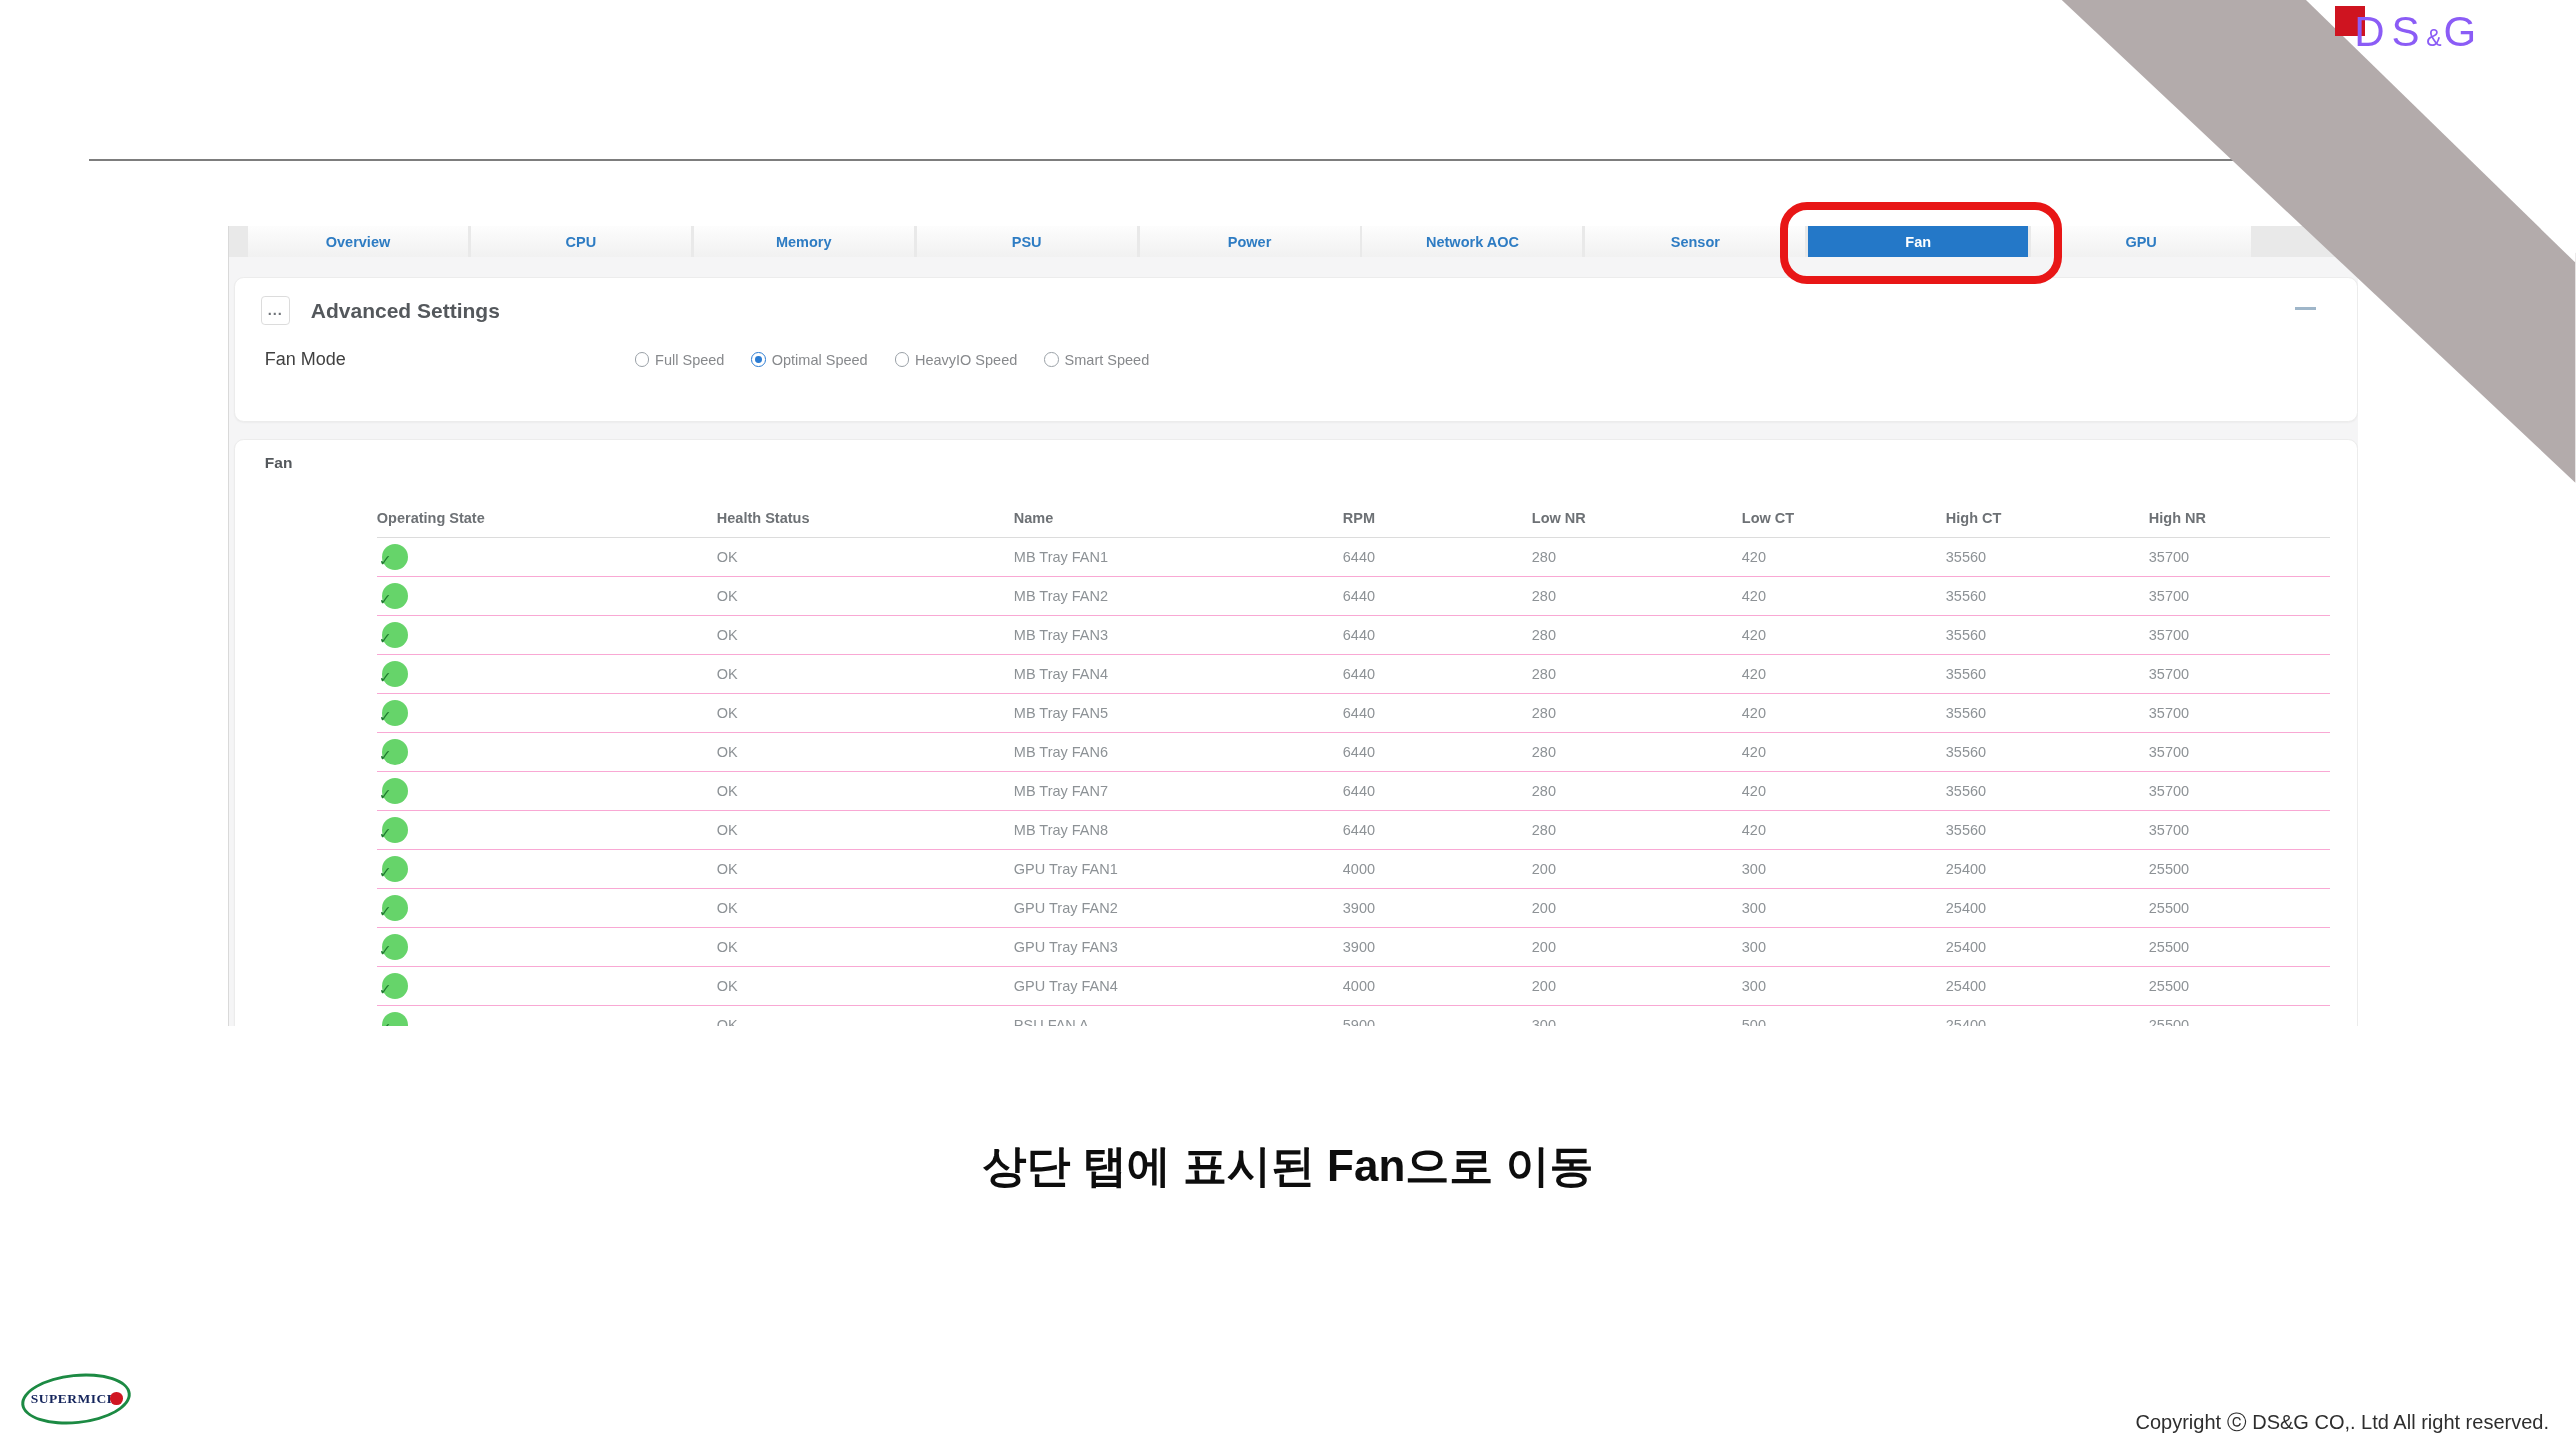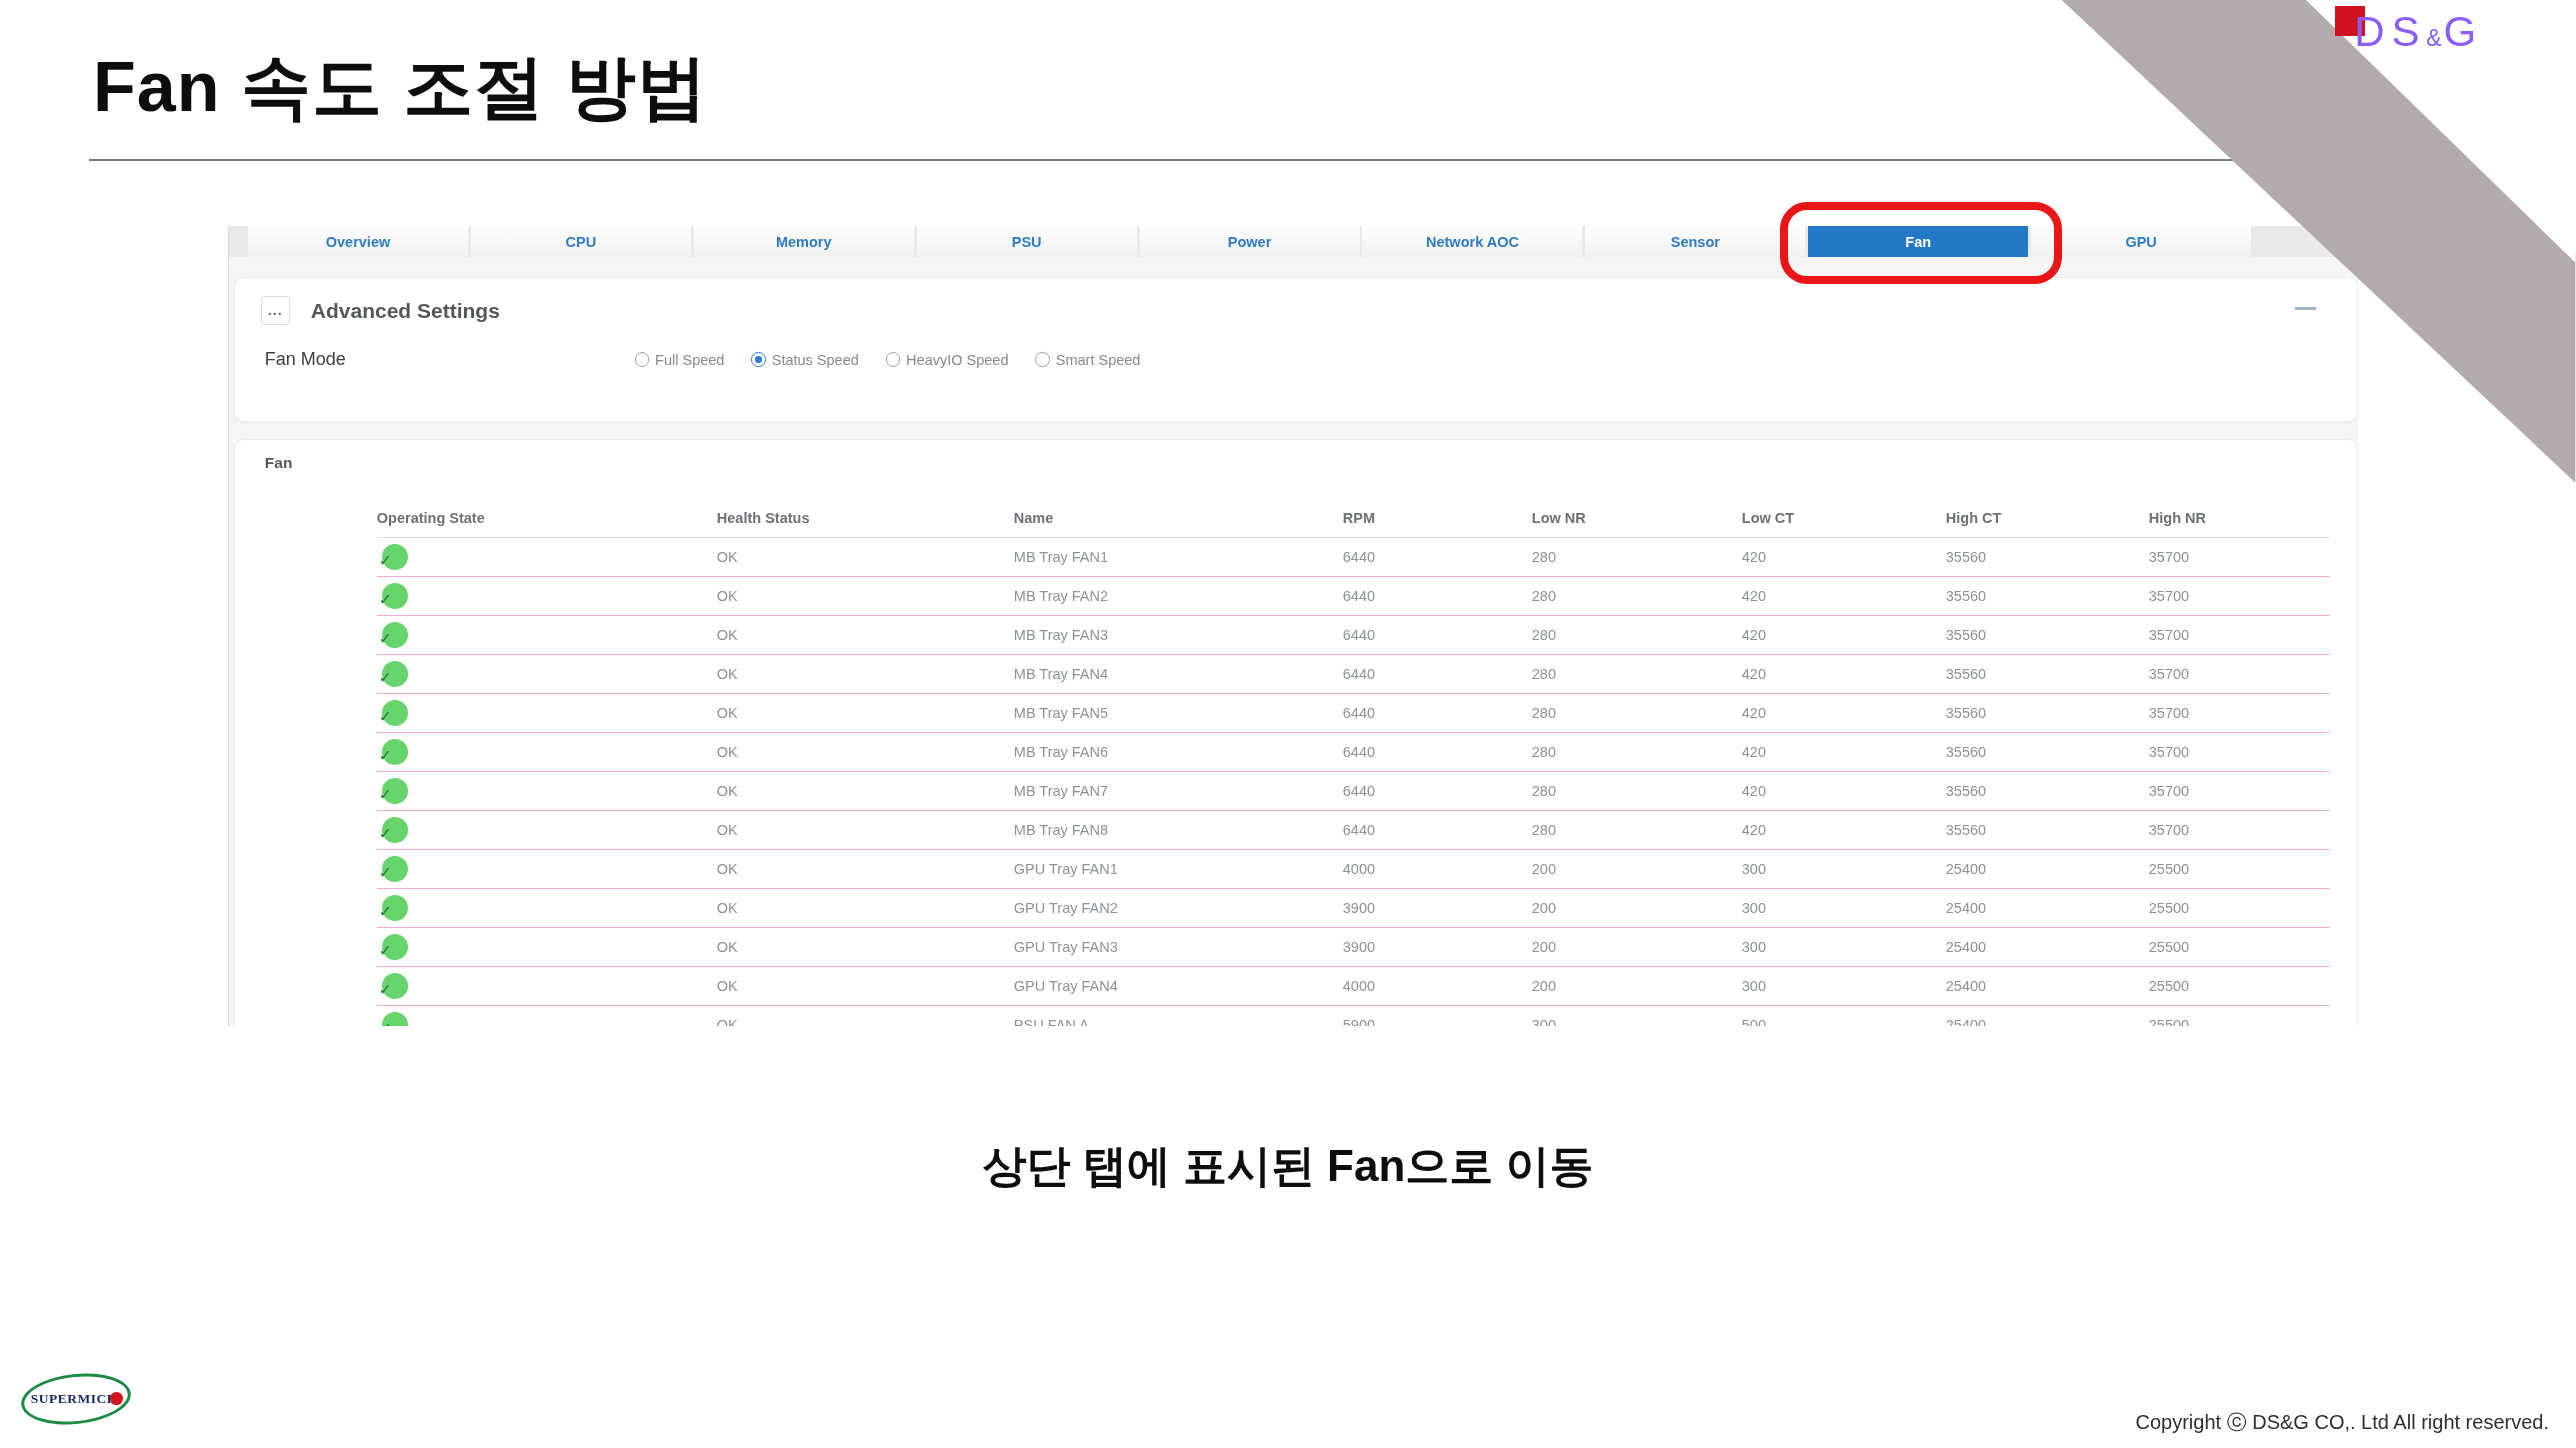--- a/index.html
+++ b/index.html
@@ -82,21 +82,20 @@
   .sm-text{position:absolute;left:9.7px;top:19.3px;font-family:"Liberation Serif","DejaVu Serif",serif;
            font-weight:bold;font-size:13.5px;color:#15255c;letter-spacing:0.5px;white-space:nowrap;}
   .sm-dot{position:absolute;left:89px;top:20px;width:12.6px;height:12.6px;border-radius:50%;background:#d01622;}
   .copyright{position:absolute;right:27px;bottom:13.5px;font-size:20px;color:#2e2e2e;z-index:4;}
 </style>
 </head>
 <body>
 
 <div class="slide">
 
-  <h1 class="page-title">Fan 속도 조절 방법</h1>
   <div class="title-rule"></div>
 
   <svg class="band-svg" width="2576" height="502" viewBox="0 0 2667 520">
     <polygon points="2135,0 2400,0 2667,262 2667,500" fill="#b3abab"></polygon>
     <polygon points="2388,0 2667,0 2667,272" fill="#ffffff"></polygon>
   </svg>
 
   <div class="dsg-logo">
     <span class="dsg-square"></span>
     <span class="dsg-text"><span>DS</span><span class="dsg-amp">&amp;</span><span>G</span></span>
@@ -142,21 +141,21 @@
       <div class="collapse-dash"></div>
       <div class="fanmode-row">
         <span class="fanmode-label">Fan Mode</span>
         <span class="radio-group">
             <span class="radio-item">
               <span class="radio-circle"></span>
               <span>Full Speed</span>
             </span>
             <span class="radio-item selected">
               <span class="radio-circle"></span>
-              <span>Status Speed</span>
+              <span>Optimal Speed</span>
             </span>
             <span class="radio-item">
               <span class="radio-circle"></span>
               <span>HeavyIO Speed</span>
             </span>
             <span class="radio-item">
               <span class="radio-circle"></span>
               <span>Smart Speed</span>
             </span>
           </span>

